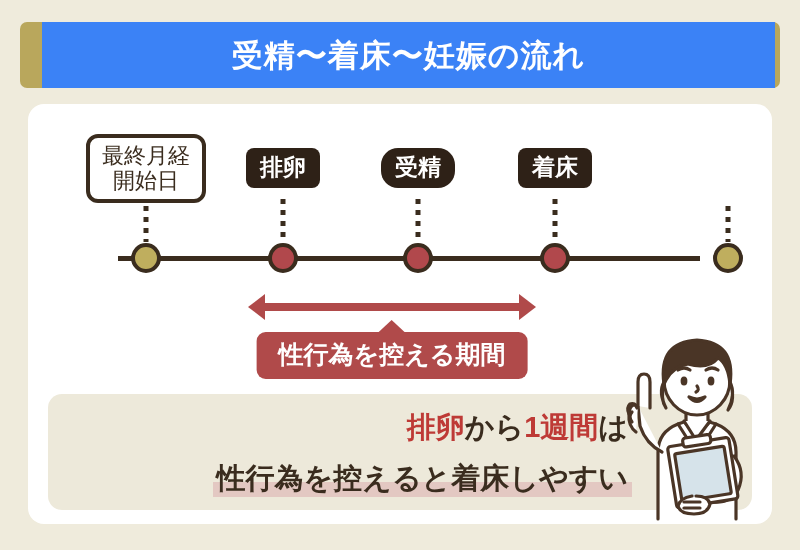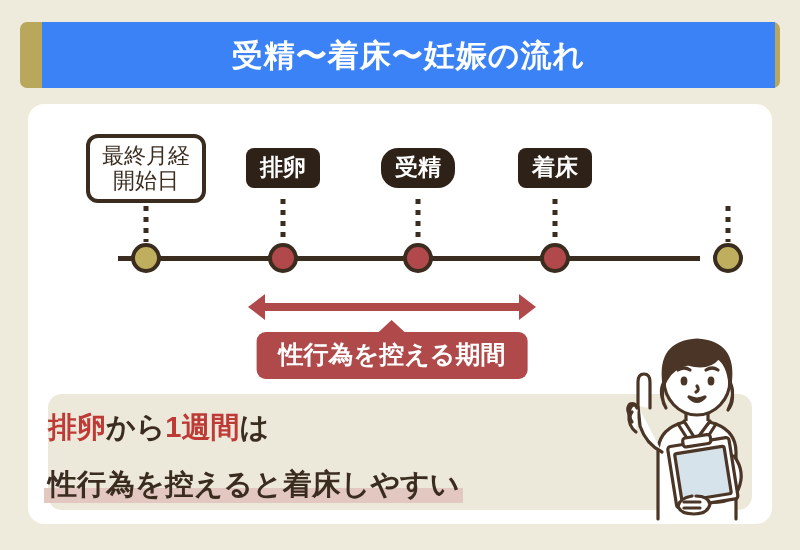--- a/index.html
+++ b/index.html
@@ -190,37 +190,37 @@
     width: 704px;
     height: 116px;
     background: #EDE9DA;
     border-radius: 14px;
   }
   .bottom-text {
     position: absolute;
     left: 0;
     top: 14px;
     width: 580px;
-    text-align: left;
+    text-align: right;
     color: #3A2C1E;
   }
   .bt-line1 {
     font-size: 29px;
     font-weight: bold;
     line-height: 1.35;
     white-space: nowrap;
   }
   .bt-line2 {
     font-size: 29px;
     font-weight: bold;
     line-height: 1.35;
     white-space: nowrap;
     position: relative;
     display: inline-block;
-    margin-top: 18px;
+    margin-top: 12px;
   }
   .bt-line2 .hl {
     position: absolute;
     left: -4px;
     right: -4px;
     bottom: 1px;
     height: 15px;
     background: #E3C8C2;
     z-index: 0;
   }

